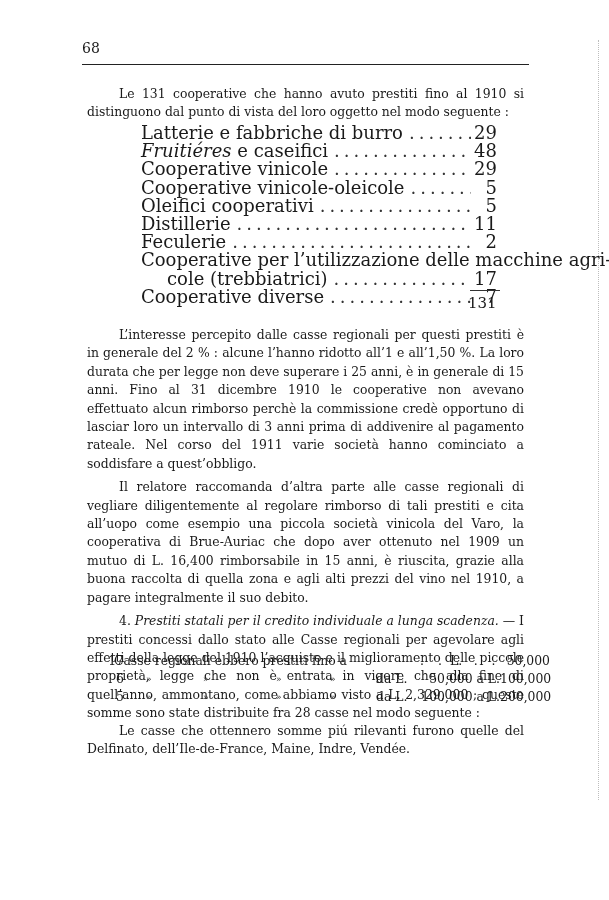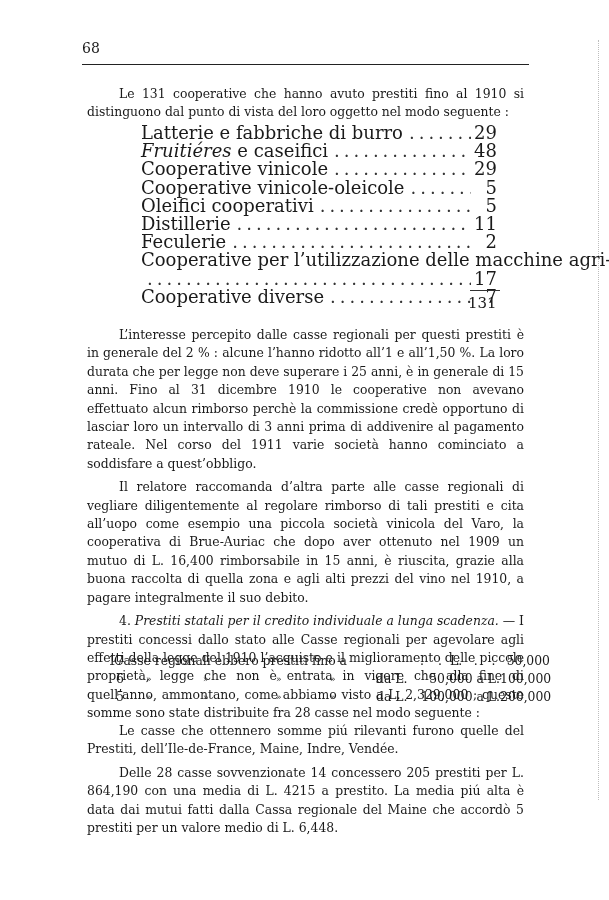--- a/index.html
+++ b/index.html
@@ -95,20 +95,21 @@
     </div>
     <div class="list-row">
       <span class="list-label">Feculerie</span>
       <span class="list-dots">..............................................</span>
       <span class="list-value">2</span>
     </div>
     <div class="list-row list-wrap">
       <span class="list-label">Cooperative per l’utilizzazione delle macchine agri-</span>
     </div>
     <div class="list-row">
+      <span class="list-label cont">cole (trebbiatrici)</span>
       <span class="list-dots">..............................................</span>
       <span class="list-value">17</span>
     </div>
     <div class="list-row">
       <span class="list-label">Cooperative diverse</span>
       <span class="list-dots">..............................................</span>
       <span class="list-value">7</span>
     </div>
   </div>
   <div class="sum-rule"></div>
@@ -144,16 +145,15 @@
       <span class="ditto q2">»</span>
       <span class="ditto q3">»</span>
       <span class="ditto q4">»</span>
       <span class="c-from">da L.</span>
       <span class="c-mid">100,000 a L.</span>
       <span class="c-to">200,000</span>
     </div>
   </div>
 
   <div class="text" style="top:717px;">
-    <p class="indent">Le casse che ottennero somme piú rilevanti furono quelle del Prestiti, dell’Ile-de-France, Maine, Indre, Vendée.</p>
-    <p class="indent">Delle 28 casse sovvenzionate 14 concessero 205 prestiti per L. 864,190 con una media di L. 4215 a prestito. La media piú alta è data dai mutui fatti dalla Cassa regionale del Maine che accordò 5 prestiti per un valore medio di L. 6,448.</p>
+    <p class="indent">Le casse che ottennero somme piú rilevanti furono quelle del Delfinato, dell’Ile-de-France, Maine, Indre, Vendée.</p>
   </div>
 </div>
 
 </body></html>

